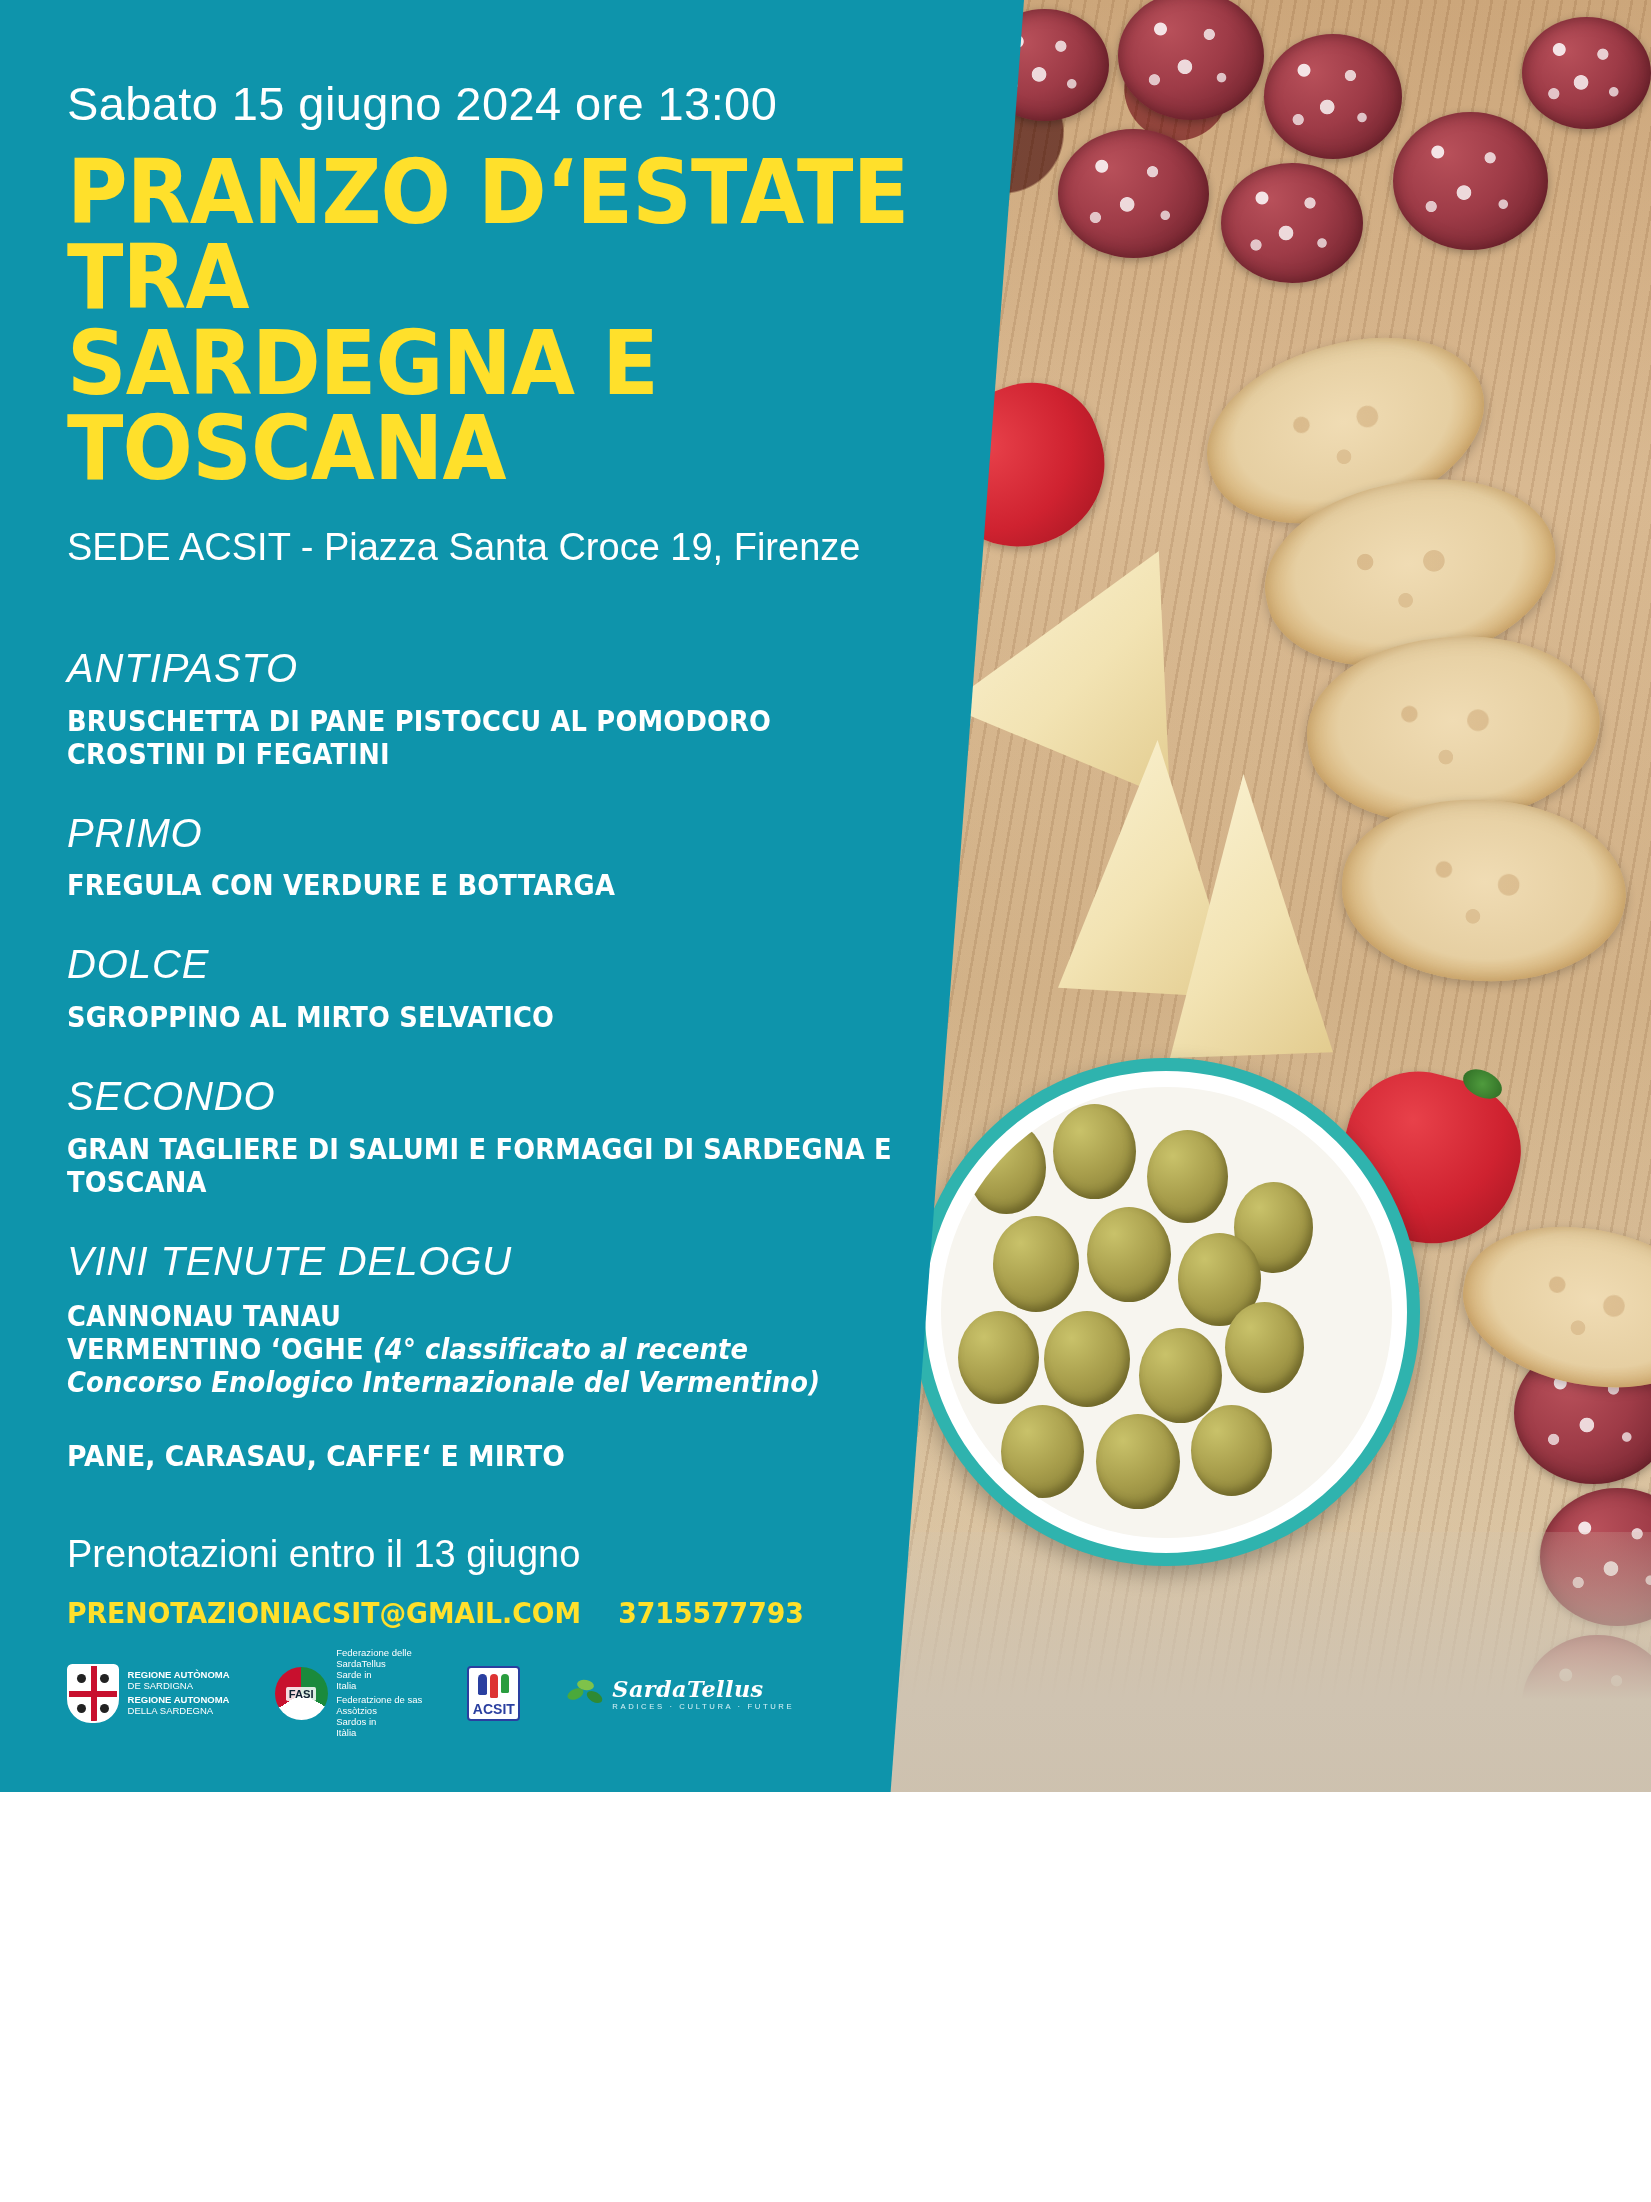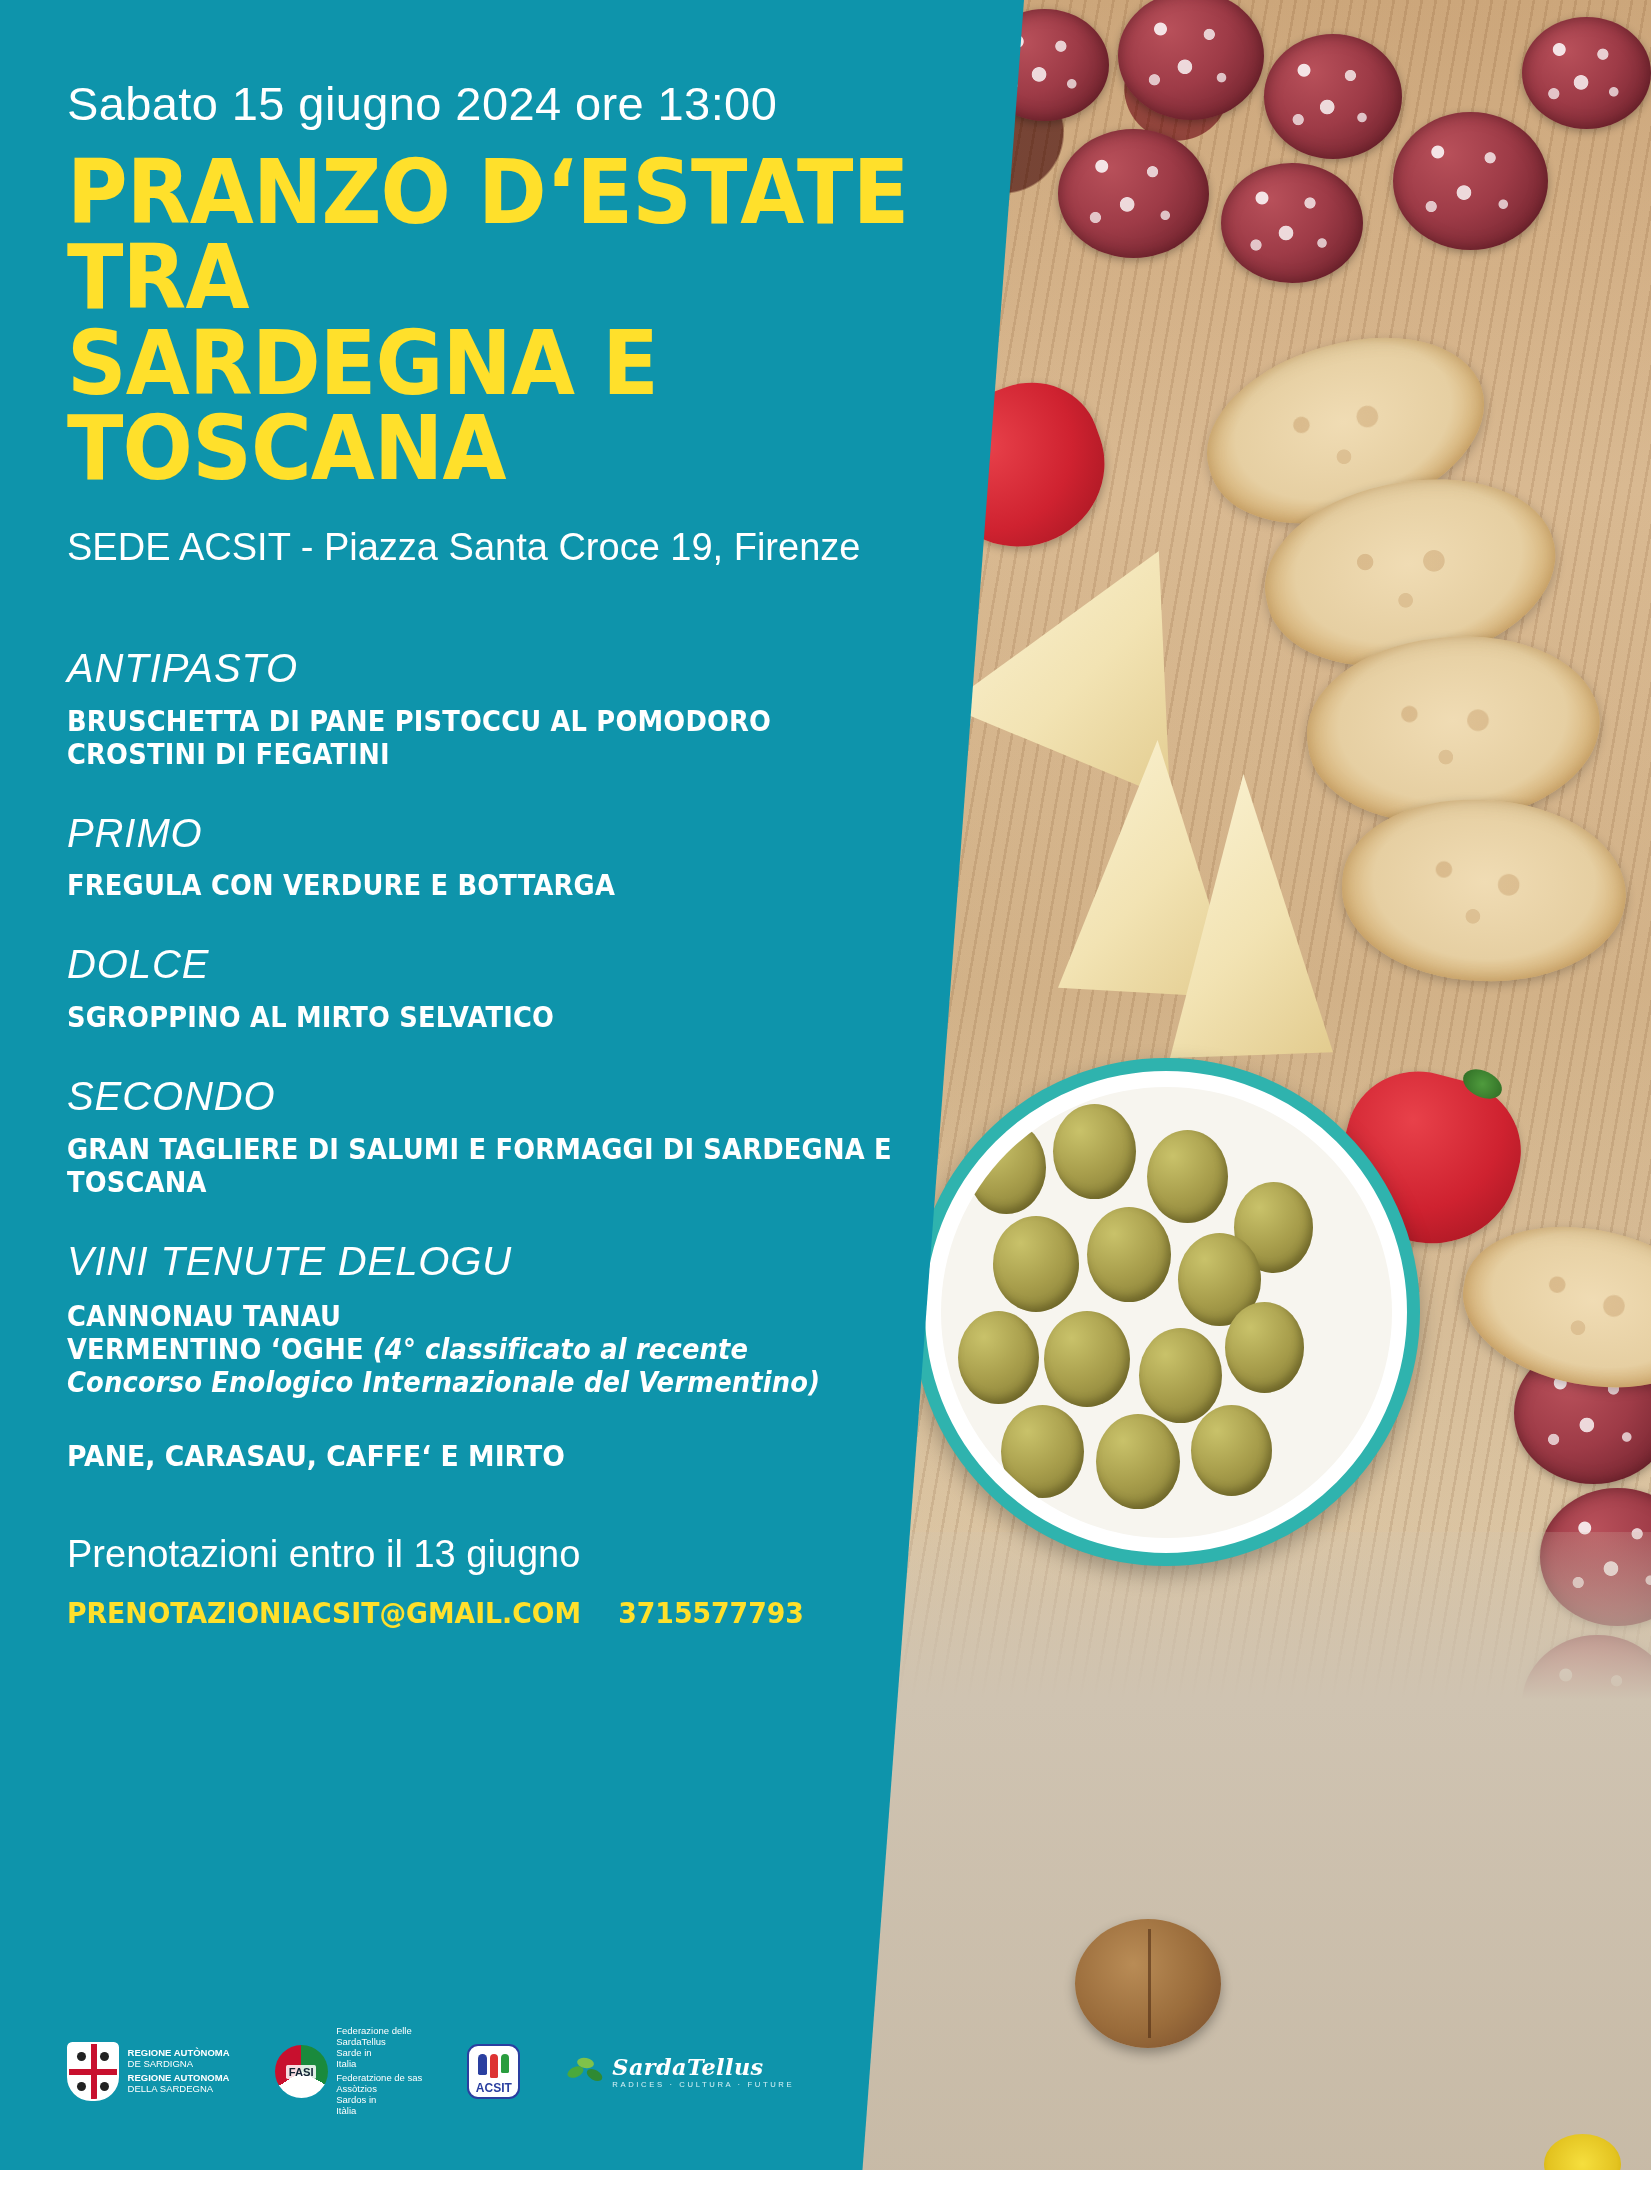--- a/index.html
+++ b/index.html
@@ -10,21 +10,21 @@
   body {
     width: 1652px;
     height: 2203px;
     overflow: hidden;
     font-family: "Liberation Sans", sans-serif;
   }
 
   .poster {
     position: relative;
     width: 1652px;
-    height: 2170px;
+    height: 1792px;
     overflow: hidden;
     background: #0e94ab;
   }
 
   
   .photo {
     position: absolute;
     top: 0;
     right: 0;
     width: 792px;
@@ -343,30 +343,30 @@
   }
   .fasi-badge span {
     background: rgba(255,255,255,0.85);
     padding: 0.9px 2.6px;
     border-radius: 1.7px;
   }
 
   .acsit-badge {
     width: 53px; height: 55px;
     border: 2.6px solid #2a3fa0;
-    border-radius: 11px;
+    border-radius: 4px;
     background: #ffffff;
     display: flex;
     flex-direction: column;
     align-items: center;
     justify-content: flex-end;
     padding-bottom: 2.6px;
     box-sizing: border-box;
     color: #2a3fa0;
-    font-size: 12px;
+    font-size: 14px;
     font-weight: bold;
   }
   .acsit-figs {
     display: flex;
     gap: 2.6px;
     margin-bottom: 2.6px;
   }
   .acsit-figs i {
     display: block;
     width: 8.6px; height: 20.6px;

